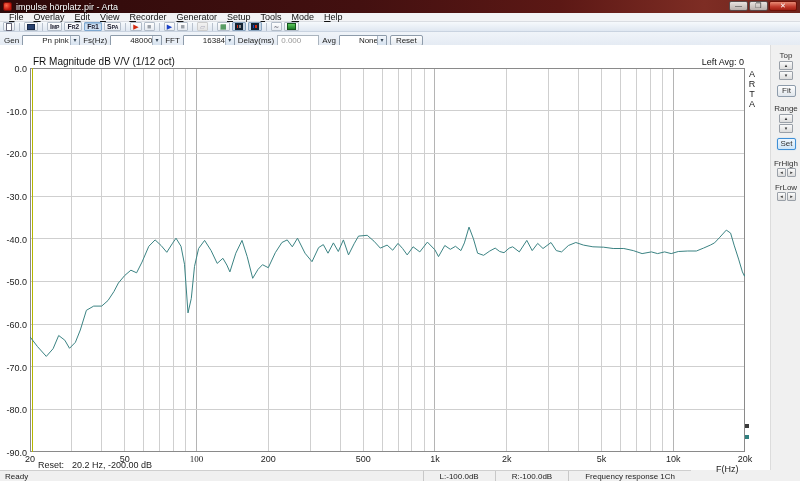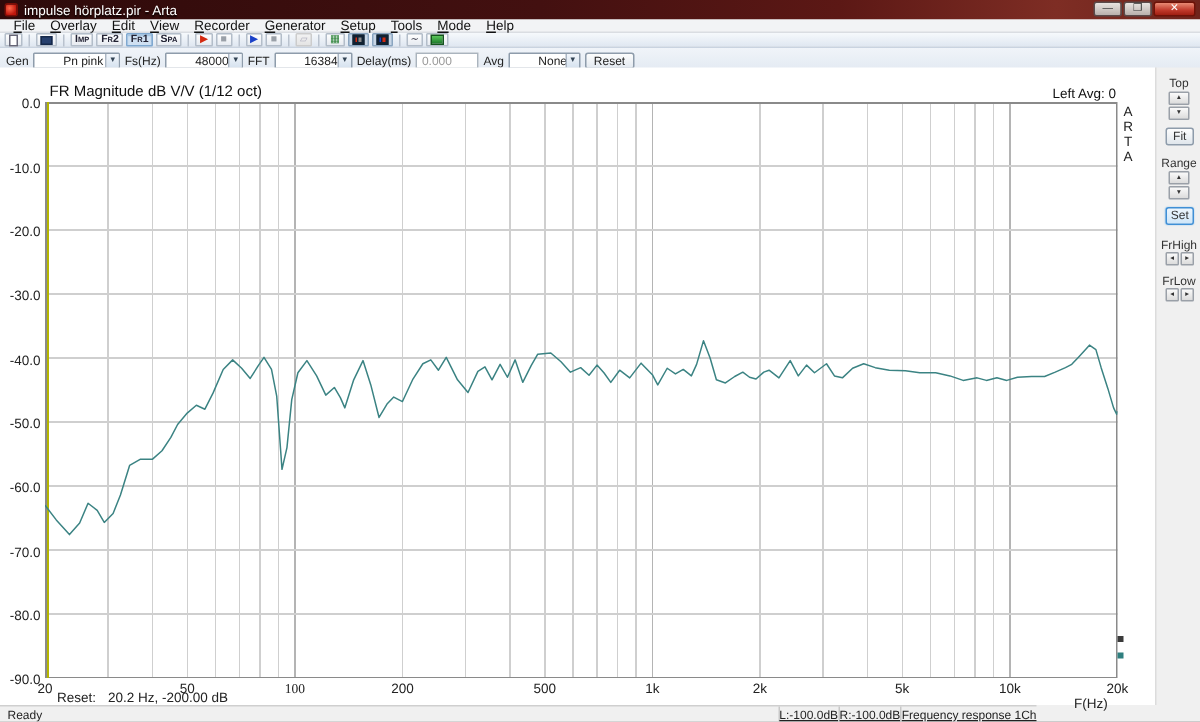--- a/index.html
+++ b/index.html
@@ -84,21 +84,21 @@
     background:linear-gradient(#fdfdfd,#e0e6ec); font-size:8px; text-align:center; line-height:10px; }
   .rs-btn.set { border:1px solid #3f8fd6; background:linear-gradient(#eef6fd,#cfe6f8); box-shadow:0 0 1px #7ab8e8; }
   .pair { position:absolute; left:6px; display:flex; gap:1px; }
   .pair .pbtn { width:9px; height:9px; border:1px solid #9aa0a8; border-radius:1px;
     background:linear-gradient(#fafafa,#dcdcdc); font-size:5px; line-height:7px; text-align:center; color:#333; }
 
   
   .statusbar { position:absolute; left:0; top:470px; width:691px; height:11px; background:#f0f0f0;
     border-top:1px solid #cfcfcf; display:flex; align-items:center; font-size:8px; color:#222; }
   .status-left { padding-left:5px; flex:1; }
-  .status-cell { border-left:1px solid #c8c8c8; height:100%; display:flex; align-items:center; padding:0 0; white-space:nowrap;text-decoration:underline; }
+  .status-cell { border-left:1px solid #c8c8c8; height:100%; display:flex; align-items:center; padding:0 16px; white-space:nowrap; }
 </style>
 </head>
 <body>
 
 <div class="window">
 
   <div class="titlebar">
     <span class="app-icon"></span>
     <span class="title-text">impulse hörplatz.pir - Arta</span>
     <span class="win-buttons">

